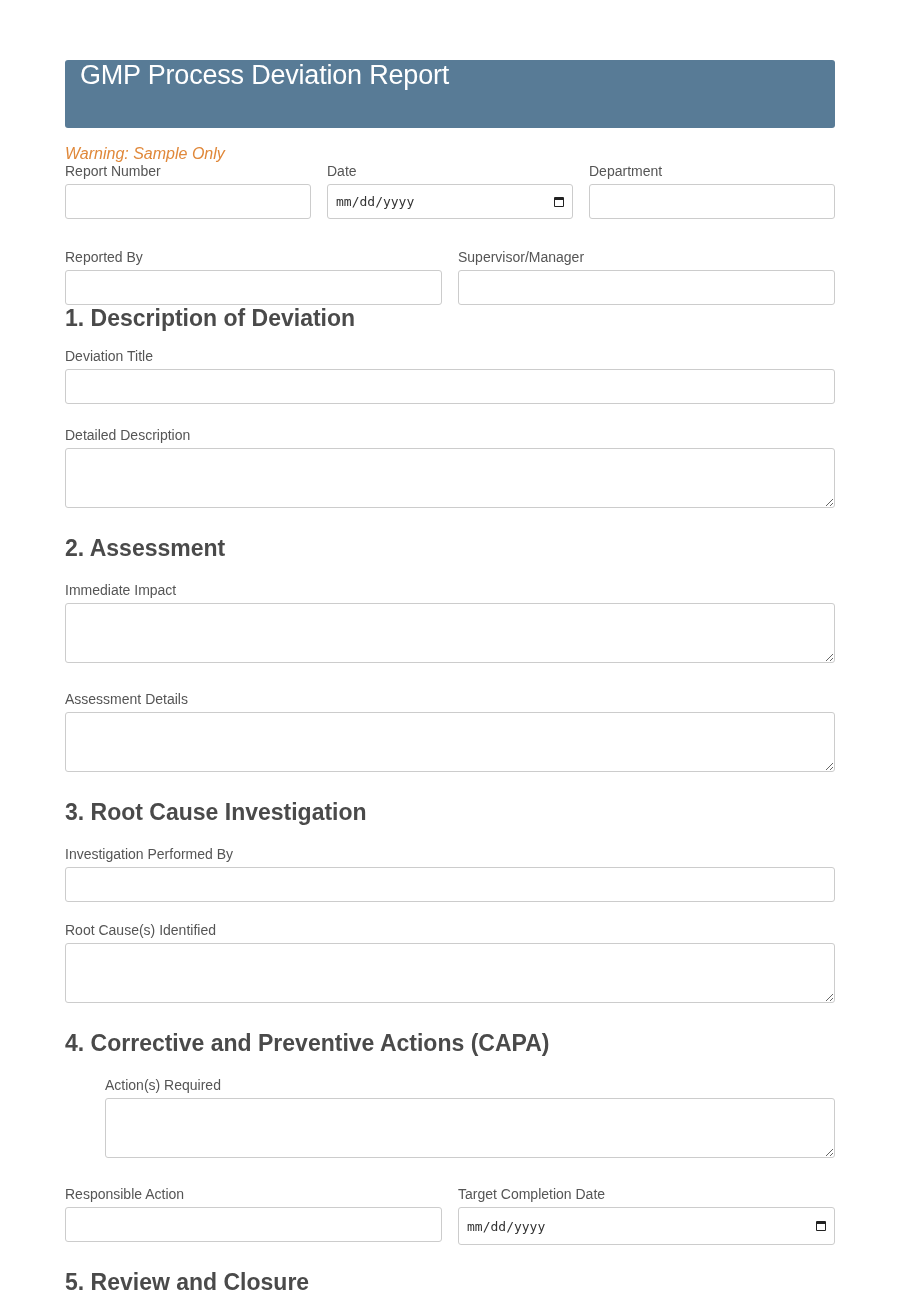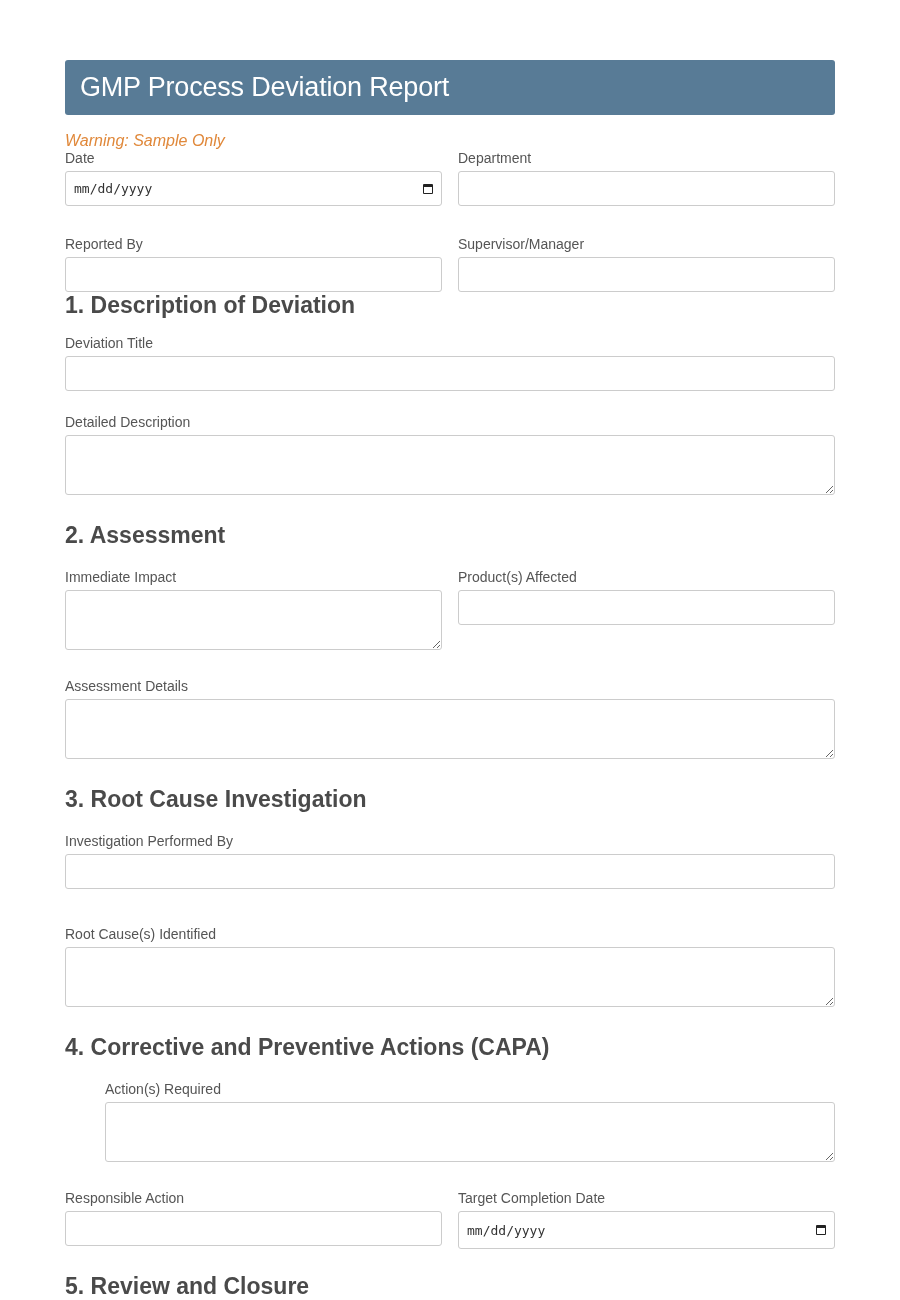--- a/index.html
+++ b/index.html
@@ -1,18 +1,18 @@
 <!DOCTYPE html>
 <html><head>
 <meta charset="utf-8">
 <style>
   html, body { margin: 0; padding: 0; background: #ffffff; }
   body { width: 900px; height: 1300px; overflow: hidden; font-family: "Liberation Sans", sans-serif; color: #555; }
   .page { position: relative; width: 770px; margin: 0 0 0 65px; padding-top: 60px; }
-  .header { background: #587b96; height: 55px; border-radius: 3px; box-sizing: border-box; padding: 0 15px; display: flex; align-items: center; }
+  .header { background: #587b96; height: 68px; border-radius: 3px; box-sizing: border-box; padding: 0 15px; display: flex; }
   .header h1 { margin: 0; font-size: 27px; font-weight: normal; color: #ffffff; letter-spacing: -0.2px; }
   .warning { margin-top: 17px; font-size: 16px; font-style: italic; color: #e0883a; line-height: 18px; height: 18px; }
   .row { display: flex; gap: 16px; }
   .field { flex: 1; display: flex; flex-direction: column; }
   label { font-size: 14px; color: #555; line-height: 16px; margin-bottom: 5px; display: block; }
   input, textarea { box-sizing: border-box; width: 100%; border: 1px solid #cccccc; border-radius: 3px; background: #fff; font-family: "Liberation Sans", sans-serif; font-size: 14px; color: #333; margin: 0; padding: 6px 8px; }
   input { height: 35px; }
   textarea { height: 60px; resize: vertical; }
   .date-box { box-sizing: border-box; height: 35px; border: 1px solid #cccccc; border-radius: 3px; display: flex; align-items: center; justify-content: space-between; padding: 0 8px; cursor: text; background:#fff; }
   .date-box .ph { font-family: "DejaVu Sans Mono", monospace; font-size: 13px; color: #333; }
@@ -23,20 +23,24 @@
 <body>
 
 <div class="page">
   <div class="header">
     <h1>GMP Process Deviation Report</h1>
   </div>
 
   <div class="warning">Warning: Sample Only</div>
 
   <div class="row" style="margin-top:0;">
+    <div class="field">
+      <label>Report Number</label>
+      <input type="text" style="">
+    </div>
     <div class="field">
       <label>Date</label>
       <div class="date-box">
         <span class="ph">mm/dd/yyyy</span>
         <span class="cal-icon"></span>
       </div>
     </div>
     <div class="field">
       <label>Department</label>
       <input type="text" style="">
@@ -63,36 +67,32 @@
     <label>Detailed Description</label>
     <textarea style=""></textarea>
   </div>
 
   <h2 style="margin-top:27px;">2. Assessment</h2>
   <div class="row" style="margin-top:21px; align-items:flex-start;">
     <div class="field">
       <label>Immediate Impact</label>
       <textarea style=""></textarea>
     </div>
-    <div class="field">
-      <label>Product(s) Affected</label>
-      <input type="text" style="">
-    </div>
   </div>
   <div class="field" style="margin-top:28px;">
     <label>Assessment Details</label>
     <textarea style=""></textarea>
   </div>
 
   <h2 style="margin-top:27px;">3. Root Cause Investigation</h2>
   <div class="field" style="margin-top:21px;">
     <label>Investigation Performed By</label>
     <input type="text" style="">
   </div>
-  <div class="field" style="margin-top:37px;">
+  <div class="field" style="margin-top:20px;">
     <label>Root Cause(s) Identified</label>
     <textarea style=""></textarea>
   </div>
 
   <h2 style="margin-top:27px;">4. Corrective and Preventive Actions (CAPA)</h2>
   <div class="field" style="margin-top:21px;padding-left:40px;">
     <label>Action(s) Required</label>
     <textarea style=""></textarea>
   </div>
   <div class="row" style="margin-top:28px;">

